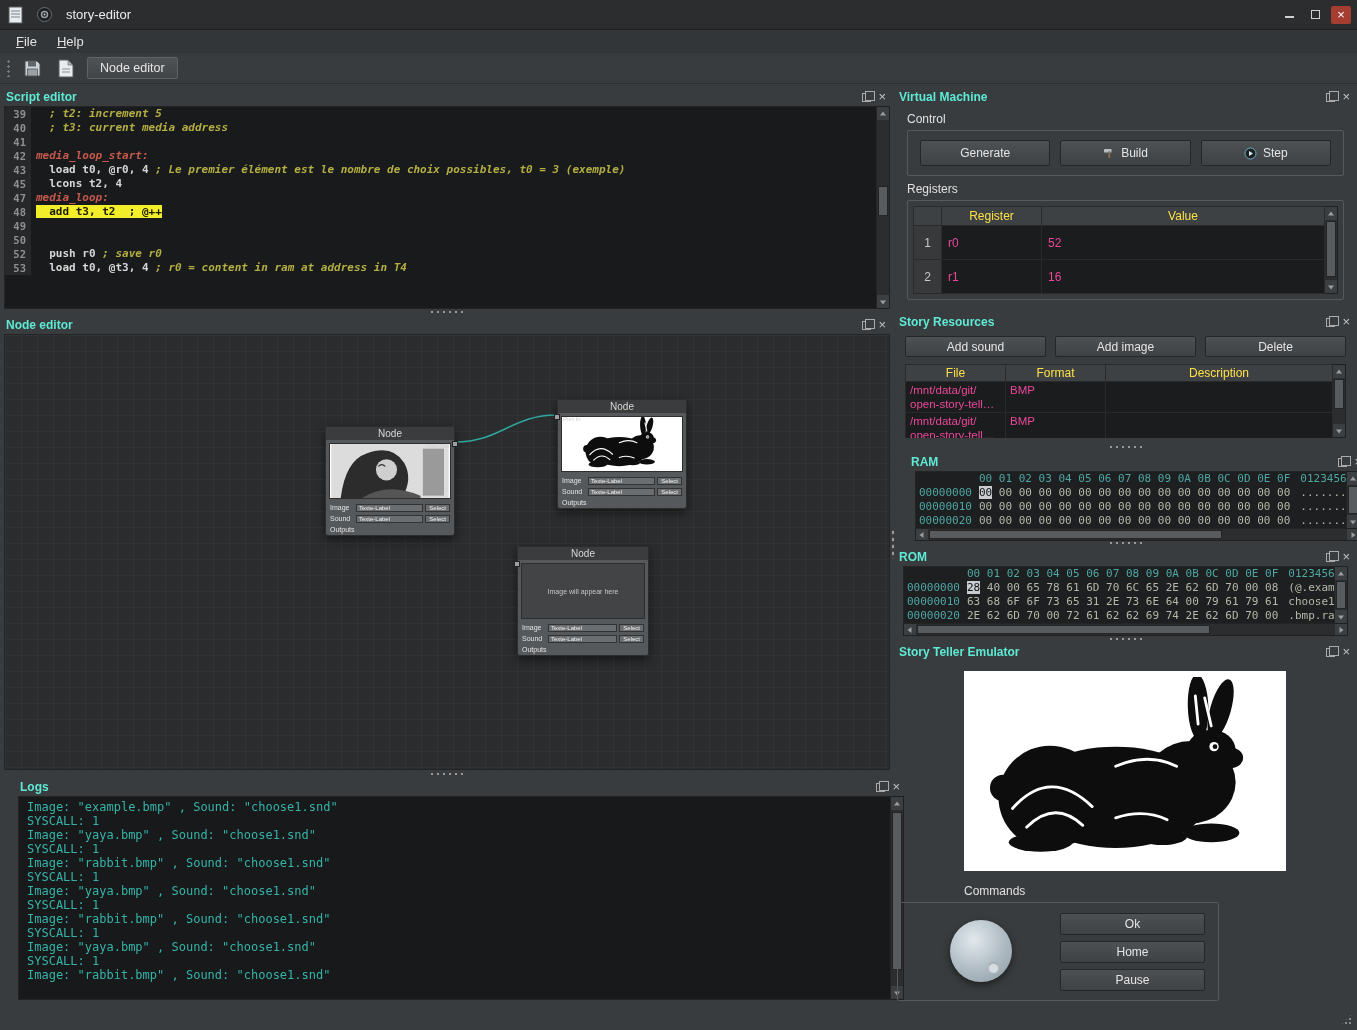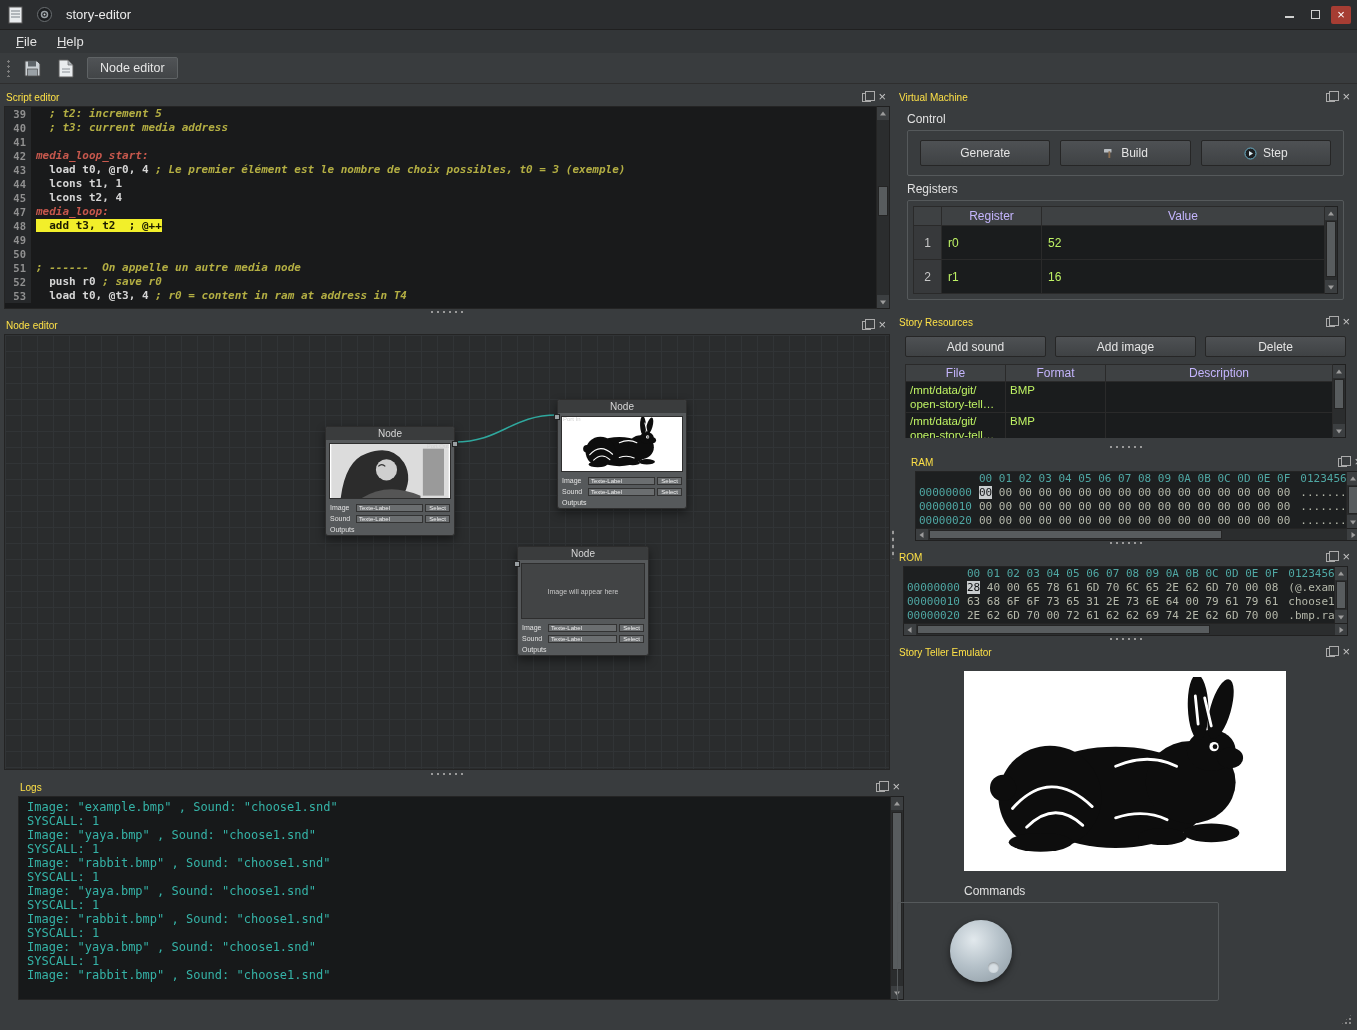--- a/index.html
+++ b/index.html
@@ -32,21 +32,21 @@
   .toolbar-grip { width:5px; height:18px;
     background:radial-gradient(#7c7c7c 1px, transparent 1.3px); background-size:5px 5px; }
   .tool-btn { width:26px; height:24px; background:transparent; border:1px solid transparent;
     display:flex; align-items:center; justify-content:center; }
   .ne-toggle { background:linear-gradient(180deg,#505356,#424547); border:1px solid #5f6365;
     color:#e6e6e6; font-size:12.5px; padding:3px 12px; border-radius:2px; }
 
   
   .panel { position:absolute; }
   .panel-header { height:18px; display:flex; align-items:center; padding:0 2px; }
-  .panel-title { font-size:10px; color:#fde047; }
+  .panel-title { font-size:12px; color:#5eead4;font-weight:bold; }
   .panel-btns { margin-left:auto; display:flex; align-items:center; gap:7px; padding-right:2px; }
   .float-ico { width:9px; height:9px; border:1px solid #ababab; position:relative; display:inline-block; }
   .float-ico::before { content:""; position:absolute; left:2px; top:-3px; width:8px; height:8px;
     border:1px solid #ababab; background:#393c3e; }
   .close-ico { color:#c4c4c4; font-size:13px; line-height:10px; }
 
   .pos-script { left:4px; top:88px;  width:886px; height:221px; }
   .pos-node   { left:4px; top:316px; width:886px; height:455px; }
   .pos-logs   { left:18px; top:778px; width:886px; height:224px; }
   .pos-vm     { left:897px; top:88px;  width:457px; height:218px; }
@@ -125,23 +125,23 @@
   .btn { background:linear-gradient(180deg,#4e5154,#3f4244); border:1px solid #262626;
     border-radius:2px; color:#e4e4e4; font-size:12px; display:flex; align-items:center;
     justify-content:center; gap:6px; }
   .group-label { font-size:12px; color:#e0e0e0; margin:6px 10px 4px 10px; }
   .groupbox { border:1px solid #55595b; border-radius:2px; margin:0 10px; }
   .control-box { height:46px; display:flex; gap:10px; padding:9px 12px; }
   .control-box .btn { flex:1; }
 
   
   table { border-collapse:collapse; font-size:12px; width:100%; }
-  th { background:#3e4143; border:1px solid #2a2a2a; font-weight:normal; color:#c4b5fd;
+  th { background:#3e4143; border:1px solid #2a2a2a; font-weight:normal; color:#fde047;
     padding:2px 6px; }
-  td { background:#1a1c1d; border:1px solid #2a2a2a; color:#bef264; padding:4px 6px; }
+  td { background:#1a1c1d; border:1px solid #2a2a2a; color:#ec4899; padding:4px 6px; }
   .reg-box { height:100px; padding:5px; display:flex; overflow:hidden; }
   .reg-box table { flex:1; }
   td.row-idx { background:#37393b; width:28px; text-align:center; color:#c8c8c8; }
   .reg-box th:nth-child(2) { width:100px; }
   .res-wrap { display:flex; height:74px; margin:0 8px; overflow:hidden; }
   .res-wrap table { flex:1; }
   .res-wrap th { padding:1px 4px; font-size:12px; }
   .res-wrap td { padding:1px 4px; font-size:11.5px; line-height:14px; }
   td.file-cell { white-space:pre-line; width:100px; }
   td.fmt-cell { width:100px; vertical-align:top; }
@@ -273,24 +273,20 @@
         <div class="code-line">
           <span class="ln">42</span>
           <span class="ct"><span class="label">media_loop_start:</span><span></span></span>
         </div>
 
         <div class="code-line">
           <span class="ln">43</span>
           <span class="ct"><span class="code">  load t0, @r0, 4 </span><span class="comment">; Le premier élément est le nombre de choix possibles, t0 = 3 (exemple)</span></span>
         </div>
 
-        <div class="code-line">
-          <span class="ln">44</span>
-          <span class="ct"><span class="code">  lcons t1, 1</span><span></span></span>
-        </div>
 
         <div class="code-line">
           <span class="ln">45</span>
           <span class="ct"><span class="code">  lcons t2, 4</span><span></span></span>
         </div>
 
 
         <div class="code-line">
           <span class="ln">47</span>
           <span class="ct"><span class="label">media_loop:</span><span></span></span>
@@ -304,24 +300,20 @@
         <div class="code-line">
           <span class="ln">49</span>
           <span class="ct"><span></span><span></span></span>
         </div>
 
         <div class="code-line">
           <span class="ln">50</span>
           <span class="ct"><span></span><span></span></span>
         </div>
 
-        <div class="code-line">
-          <span class="ln">51</span>
-          <span class="ct"><span class="comment">; ------  On appelle un autre media node</span><span></span></span>
-        </div>
 
         <div class="code-line">
           <span class="ln">52</span>
           <span class="ct"><span class="code">  push r0 </span><span class="comment">; save r0</span></span>
         </div>
 
         <div class="code-line">
           <span class="ln">53</span>
           <span class="ct"><span class="code">  load t0, @t3, 4 </span><span class="comment">; r0 = content in ram at address in T4</span></span>
         </div>
@@ -728,20 +720,25 @@
         <path d="M235,20 L238,50"></path>
         <path d="M150,150 Q180,140 205,152"></path>
       </g>
       <circle cx="255" cy="74" r="5" fill="#fff"></circle>
       <circle cx="256" cy="74" r="2.5" fill="#0d0d0d"></circle>
     </svg>
   </div>
   <div class="emu-label">Commands</div>
   <div class="groupbox commands-box" style="margin:0;">
     <div class="knob"></div>
+    <div class="cmd-buttons">
+      <button class="btn">Ok</button>
+      <button class="btn">Home</button>
+      <button class="btn">Pause</button>
+    </div>
   </div>
 </div>
 
 <div class="split-h" style="left:4px; top:309px; width:886px;">
     <span class="hdots"></span>
   </div>
 <div class="split-h" style="left:4px; top:771px; width:886px;">
     <span class="hdots"></span>
   </div>
 <div class="split-h" style="left:897px; top:444px; width:457px;">

